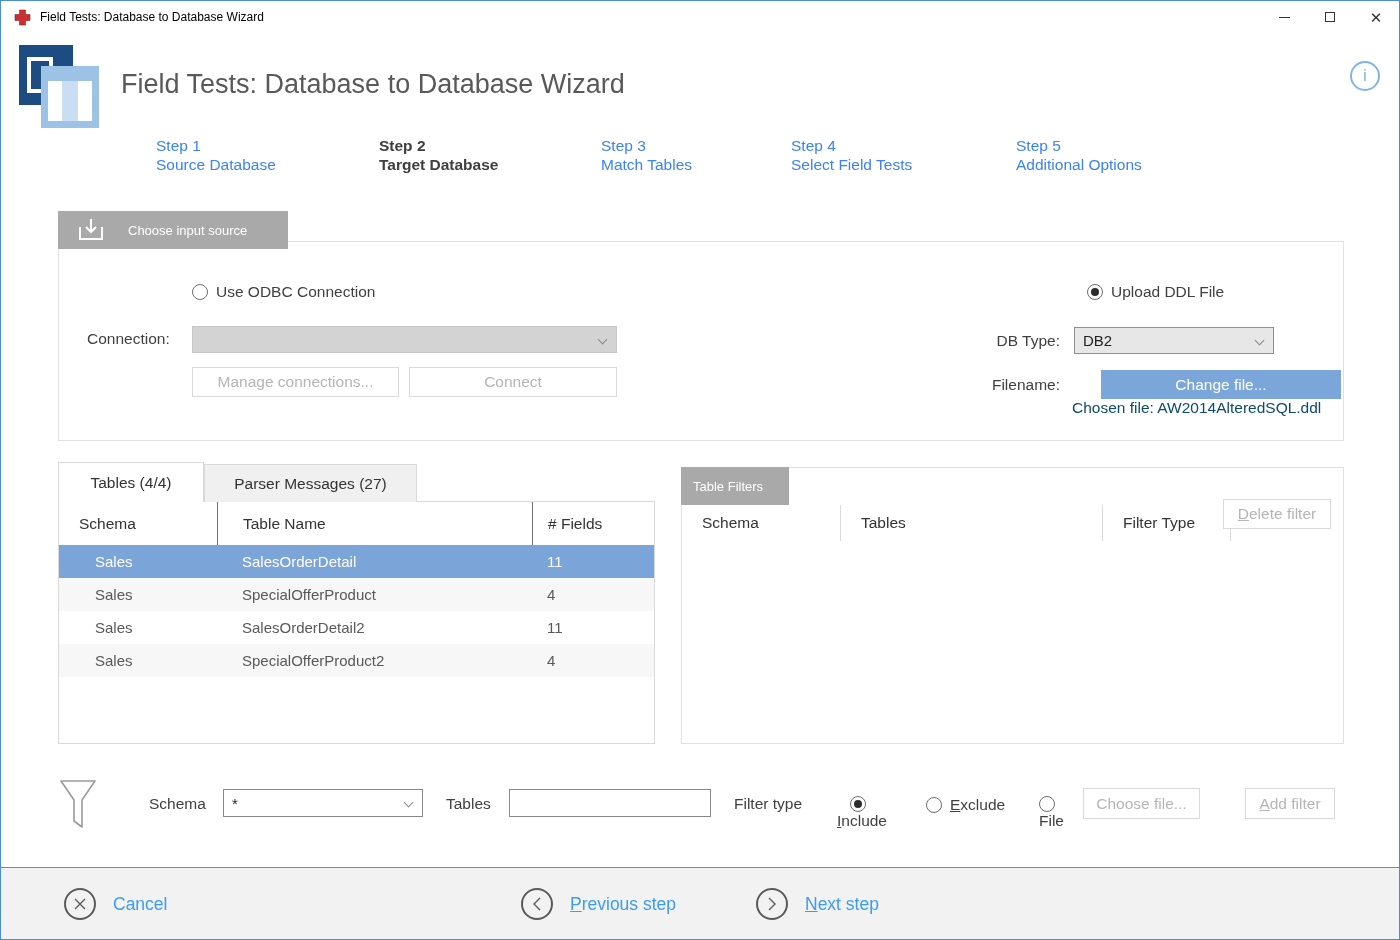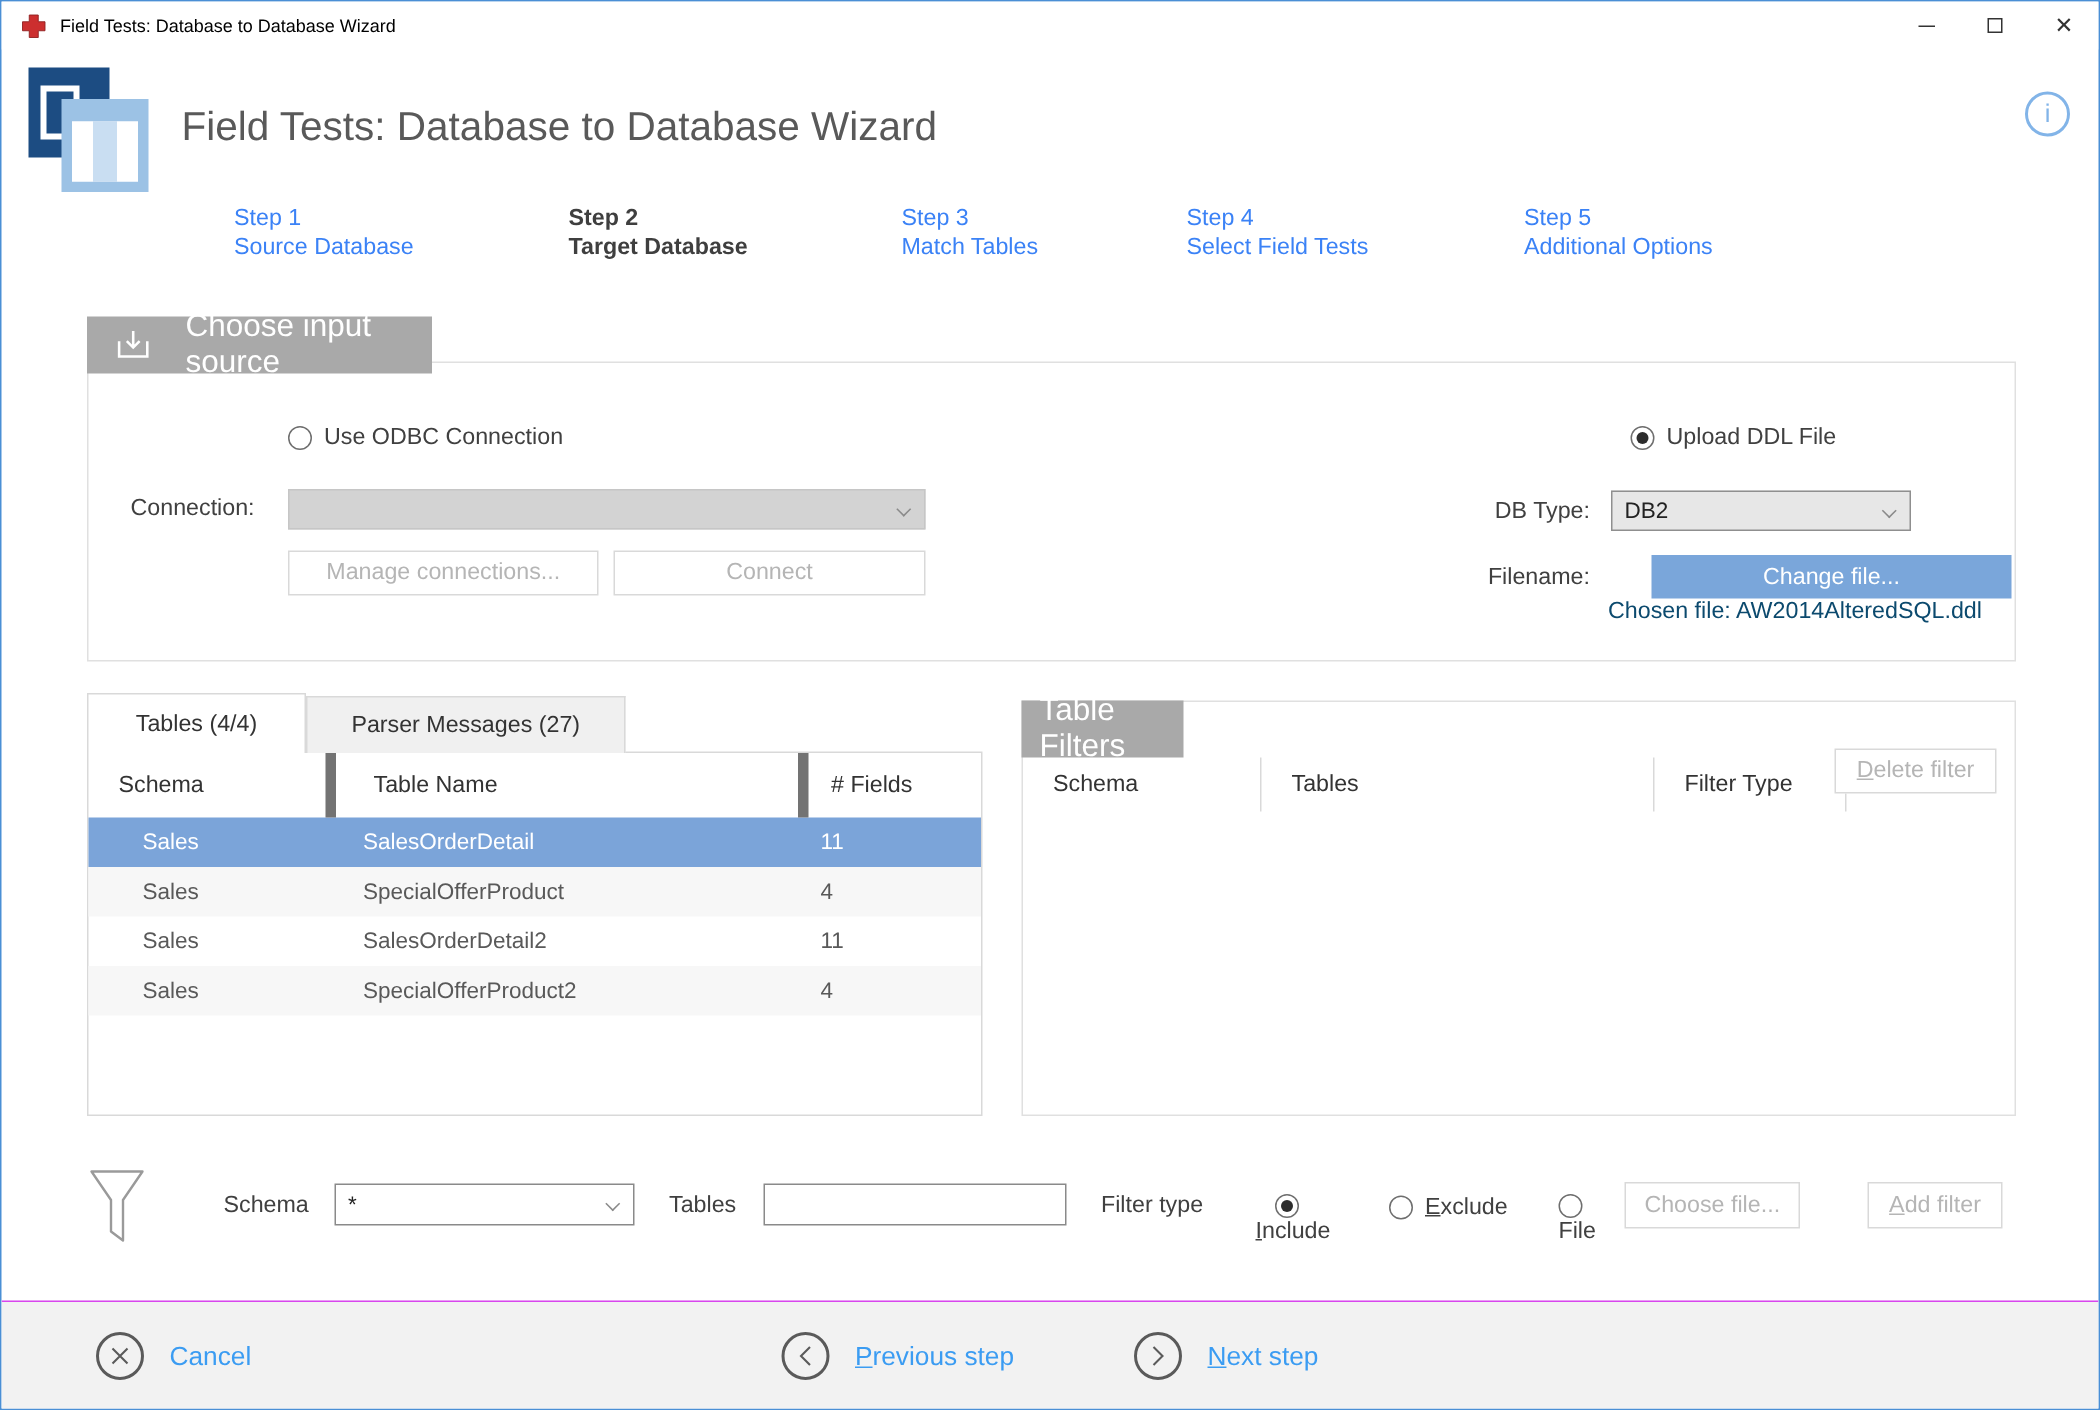--- a/index.html
+++ b/index.html
@@ -33,21 +33,21 @@
   .steps { position:absolute; left:0; top:135px; width:100%; height:46px; font-size:15.5px; line-height:19px; }
   .step { position:absolute; color:#3b82f6; }
   .step .num { display:block; }
   .step.active { color:#3f3f3f; font-weight:bold; }
   .step-circle { position:absolute; left:341px; top:140px; width:28px; height:28px; border:2px solid #2b6cb3; border-radius:50%; }
   .step-circle::after { content:''; position:absolute; left:2px; top:2px; right:2px; bottom:2px; border:3px solid #2b6cb3; border-radius:50%; }
   .step-1 { left:155px; } .step-2 { left:378px; } .step-3 { left:600px; } .step-4 { left:790px; } .step-5 { left:1015px; }
 
   
   .input-panel { position:absolute; left:57px; top:240px; width:1286px; height:200px; border:1px solid #e0e0e0; background:#fff; }
-  .panel-tab { position:absolute; left:-1px; top:-31px; height:38px; background:#a9a9a9; color:#fff; font-size:21px; display:flex; align-items:center; }
+  .panel-tab { position:absolute; left:-1px; top:-31px; height:38px; background:#a9a9a9; color:#fff; font-size:13px; display:flex; align-items:center; }
   .choose-tab { width:230px; padding-left:18px; }
   .choose-tab svg { margin-right:22px; }
   .radio-row { position:absolute; display:flex; align-items:center; cursor:pointer;justify-content:center; }
   .radio { width:16px; height:16px; border:1px solid #6e6e6e; border-radius:50%; background:#fff; flex:0 0 auto; position:relative; }
   .radio.checked::after { content:''; position:absolute; left:3px; top:3px; width:8px; height:8px; border-radius:50%; background:#2d2d2d; }
   .radio-label { margin-left:8px; font-size:15.5px; color:#404040; }
   .field-label { position:absolute; font-size:15.5px; color:#404040; }
   .combo { position:absolute; height:27px; font-size:15px; color:#222; display:flex; align-items:center; padding-left:8px; cursor:default; }
   .combo .chev { position:absolute; right:10px; top:9px; width:7px; height:7px; border-right:1.5px solid #8a8a8a; border-bottom:1.5px solid #8a8a8a; transform:rotate(45deg); }
   .combo-disabled { background:#d3d3d3; border:1px solid #c6c6c6; }
@@ -57,21 +57,21 @@
   .btn-blue { background:#7aa6da; border:none; color:#fff; }
   .chosen-file { position:absolute; left:1013px; top:157px; font-size:15.5px; color:#0c4a6e; }
 
   
   .tab-active { position:absolute; left:57px; top:461px; width:146px; height:40px; background:#fff; border:1px solid #d9d9d9; border-bottom:none; z-index:3; display:flex; align-items:center; justify-content:center; font-size:15.5px; color:#333; cursor:pointer; }
   .tab-inactive { position:absolute; left:203px; top:463px; width:213px; height:38px; background:#f0f0f0; border:1px solid #d9d9d9; border-bottom:none; z-index:2; display:flex; align-items:center; justify-content:center; font-size:15.5px; color:#333; cursor:pointer; }
   .tables-panel { position:absolute; left:57px; top:500px; width:597px; height:243px; border:1px solid #d9d9d9; background:#fff; z-index:1; }
   .tgrid { display:grid; grid-template-columns:158px 315px 1fr; }
   .thead { height:43px; }
   .thead .cell { display:flex; align-items:center; font-size:15.5px; color:#333; padding-left:20px; }
-  .thead .cell + .cell { border-left:7px solid #737373; }
+  .thead .cell + .cell { border-left:1px solid #737373; }
   .thead .cell:nth-child(2) { padding-left:25px; }
   .thead .cell:nth-child(3) { padding-left:15px; }
   .trow { height:33px; font-size:15px; color:#595959; cursor:pointer; }
   .trow .cell { display:flex; align-items:center; padding-left:36px; }
   .trow .cell:nth-child(2) { padding-left:25px; }
   .trow .cell:nth-child(3) { padding-left:15px; }
   .trow.alt { background:#f7f7f7; }
   .trow.selected { background:#7ba4d9; color:#fff; }
 
   

